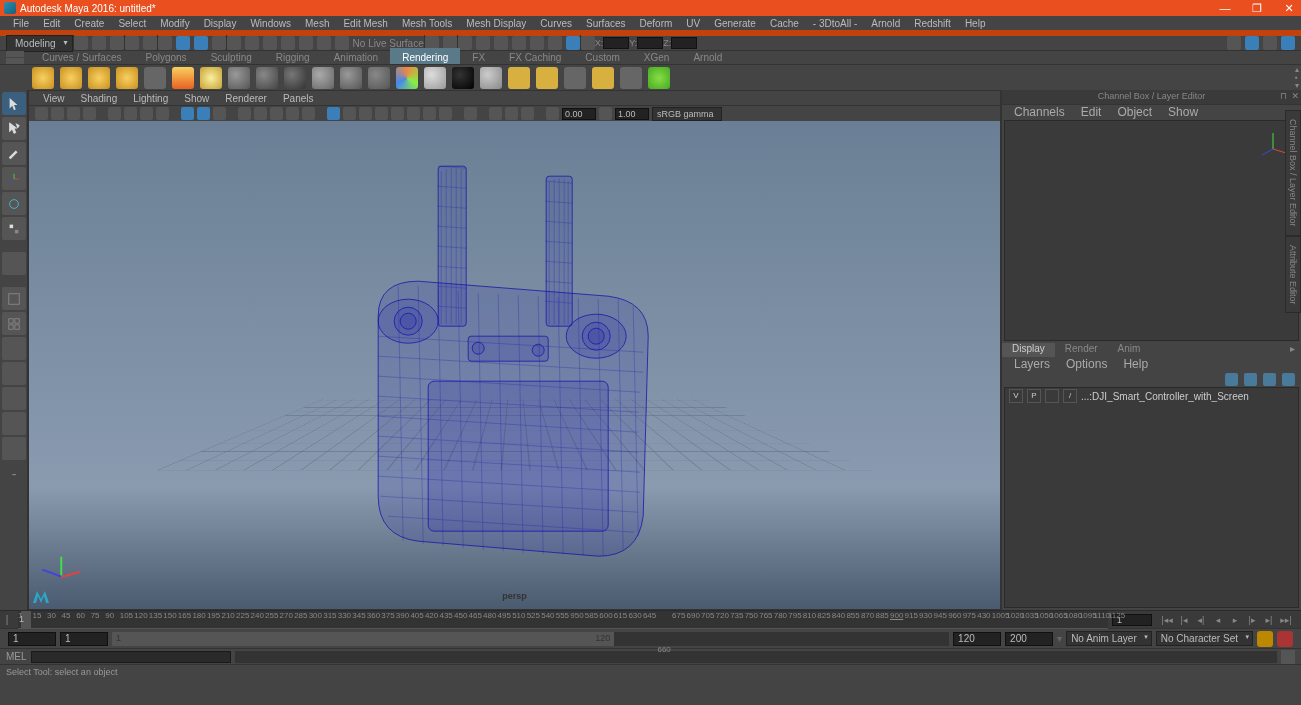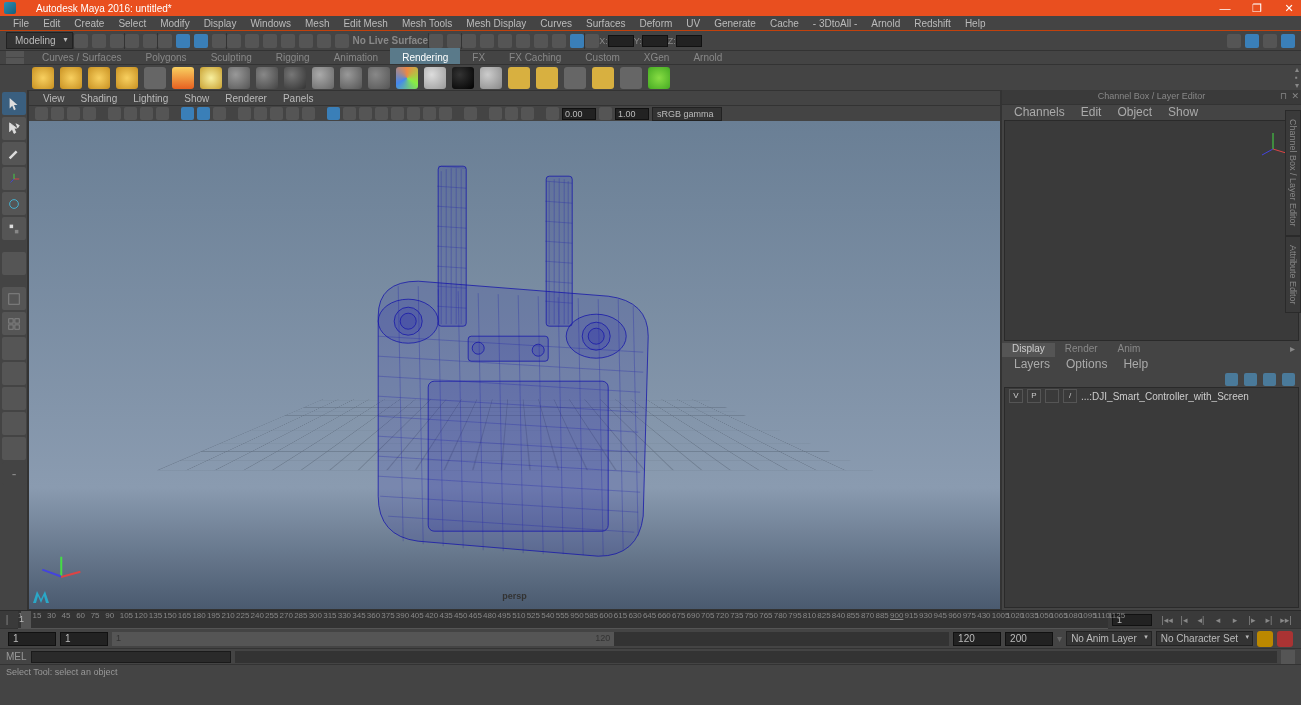--- a/index.html
+++ b/index.html
@@ -1,38 +1,38 @@
 <!DOCTYPE html>
 <html><head>
 <meta charset="utf-8">
 <style>
 * { margin: 0; padding: 0; box-sizing: border-box; font-family: Arial, sans-serif; }
 body { background: #444; color: #ccc; font-size: 10px; overflow: hidden; width: 1301px; height: 705px; }
 
 
 .titlebar { background: #e94f1f; height: 16px; display: flex; align-items: center; justify-content: space-between; padding: 0 4px; }
-.titlebar-left { display: flex; align-items: center; gap: 20px; }
+.titlebar-left { display: flex; align-items: center; gap: 4px; }
 .titlebar-icon { width: 12px; height: 12px; background: linear-gradient(135deg, #2a8fb5, #1a5f7a); border-radius: 2px; }
 .titlebar-title { color: #fff; font-size: 10px; }
 .window-controls { display: flex; gap: 16px; }
 .window-ctrl { color: #fff; cursor: pointer; font-size: 11px; width: 16px; text-align: center; }
 
 
 .menubar { background: #444; height: 14px; display: flex; align-items: center; padding: 0 6px; gap: 0; }
 .menu-item { color: #bbb; padding: 0 7px; cursor: pointer; font-size: 10px; }
 
 
-.statusline { background: #444; height: 20px; display: flex; align-items: center; padding: 0 6px; border-top: 1px solid #c2410c; }
+.statusline { background: #444; height: 20px; display: flex; align-items: center; padding: 0 6px; border-top: 6px solid #c2410c; }
 .workspace-select { background: #333; color: #bbb; padding: 2px 16px 2px 8px; border: 1px solid #222; font-size: 10px; position: relative; cursor: pointer; }
 .workspace-select::after { content: "▾"; position: absolute; right: 4px; font-size: 8px; }
 .divider-v { width: 1px; height: 16px; background: #333; }
 .status-icon { width: 14px; height: 14px; background: #555; border-radius: 2px; cursor: pointer; }
 .status-icon.blue { background: #3a7fb8; }
 .status-icon-group { display: flex; gap: 4px; align-items: center; }
-.no-live { color: #888; font-size: 10px; margin-left: 4px; font-weight: bold; }
+.no-live { color: #888; font-size: 10px; margin-left: 4px; }
 .xyz-input { background: #222; border: 1px solid #111; color: #888; width: 26px; height: 12px; font-size: 9px; padding: 0 2px; }
 .xyz-label { color: #888; font-size: 9px; }
 .right-icons { margin-left: auto; display: flex; gap: 4px; }
 
 
 .shelf-tabs { background: #444; height: 14px; display: flex; align-items: center; padding-left: 30px; border-top: 1px solid #333; }
 .shelf-tab { color: #888; padding: 4px 12px; font-size: 10px; cursor: pointer; }
 .shelf-tab.active { background: #5a7a8a; color: #fff; }
 
 
@@ -527,21 +527,21 @@
       <span class="time-ruler-tick" style="left: 45.3333%;">510</span>
       <span class="time-ruler-tick" style="left: 46.6667%;">525</span>
       <span class="time-ruler-tick" style="left: 48%;">540</span>
       <span class="time-ruler-tick" style="left: 49.3333%;">555</span>
       <span class="time-ruler-tick" style="left: 50.6667%;">950</span>
       <span class="time-ruler-tick" style="left: 52%;">585</span>
       <span class="time-ruler-tick" style="left: 53.3333%;">600</span>
       <span class="time-ruler-tick" style="left: 54.6667%;">615</span>
       <span class="time-ruler-tick" style="left: 56%;">630</span>
       <span class="time-ruler-tick" style="left: 57.3333%;">645</span>
-      <span class="time-ruler-tick" style="left: 58.6667%;">660</span>
+      <span class="time-ruler-tick" style="left: 58.6667%; margin-top: 34px;">660</span>
       <span class="time-ruler-tick" style="left: 60%;">675</span>
       <span class="time-ruler-tick" style="left: 61.3333%;">690</span>
       <span class="time-ruler-tick" style="left: 62.6667%;">705</span>
       <span class="time-ruler-tick" style="left: 64%;">720</span>
       <span class="time-ruler-tick" style="left: 65.3333%;">735</span>
       <span class="time-ruler-tick" style="left: 66.6667%;">750</span>
       <span class="time-ruler-tick" style="left: 68%;">765</span>
       <span class="time-ruler-tick" style="left: 69.3333%;">780</span>
       <span class="time-ruler-tick" style="left: 70.6667%;">795</span>
       <span class="time-ruler-tick" style="left: 72%;">810</span>

